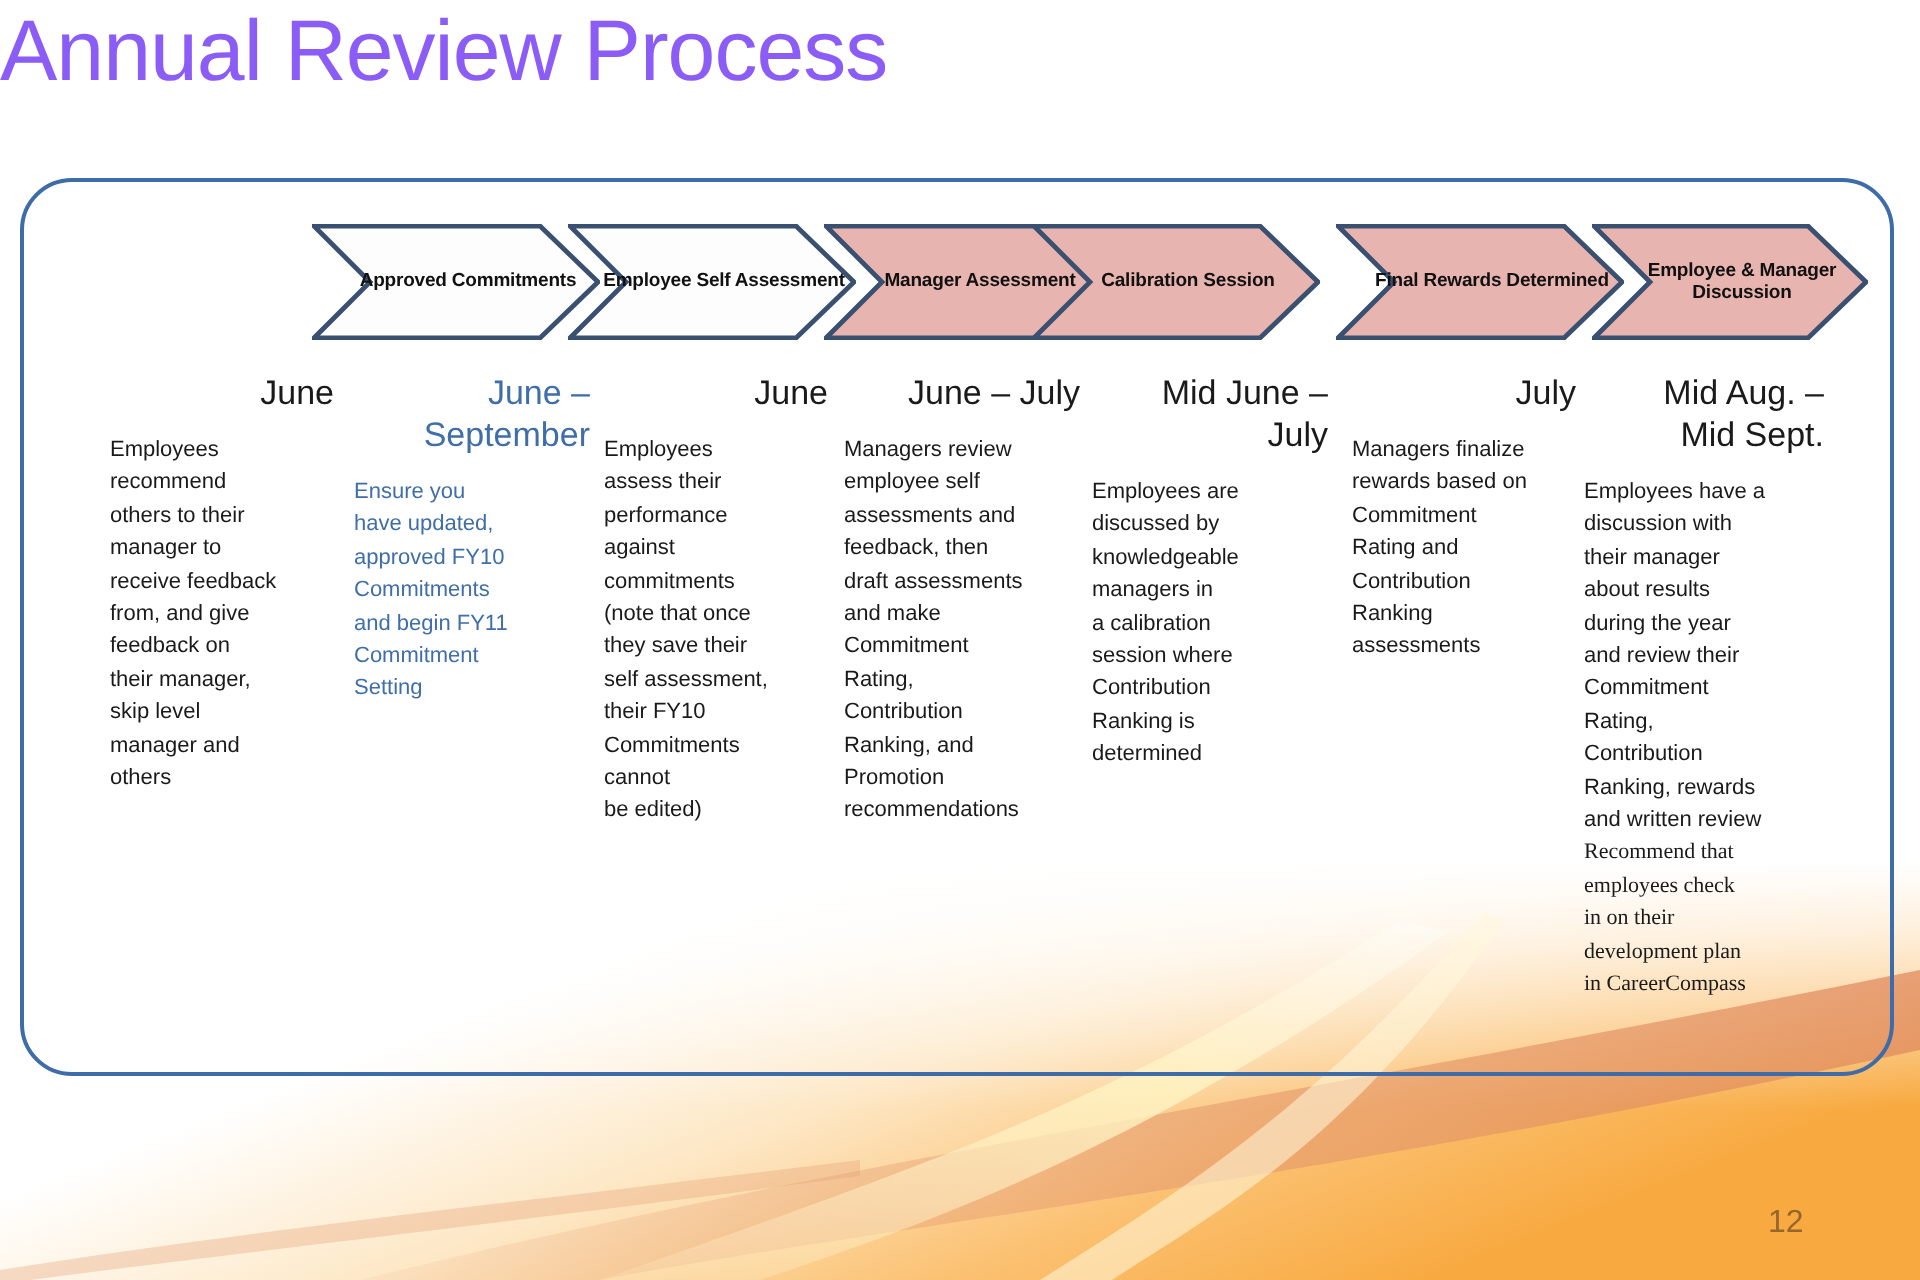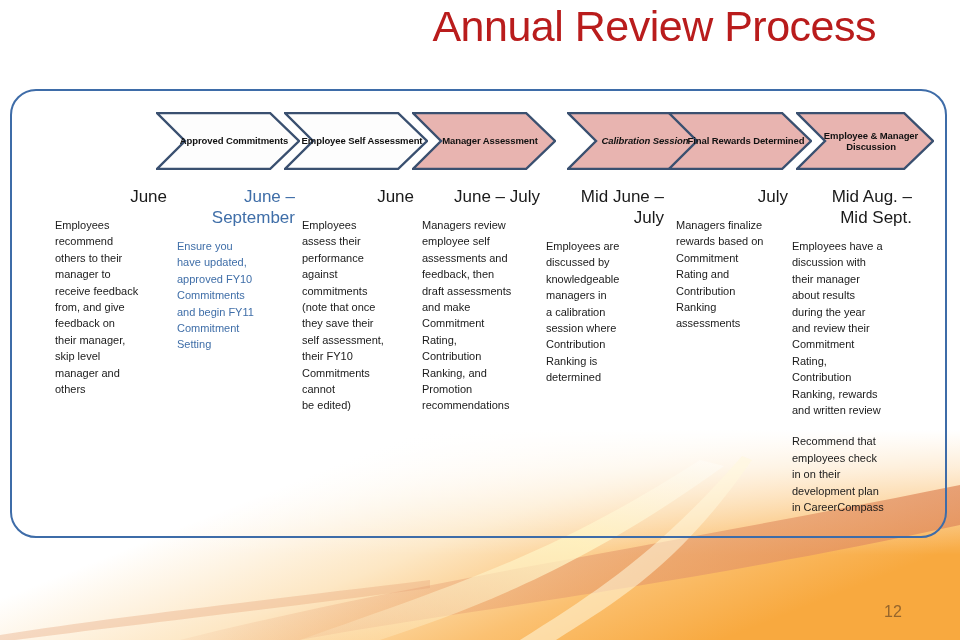--- a/index.html
+++ b/index.html
@@ -25,26 +25,26 @@
     height: 210px;
     pointer-events: none;
   }
 
   
   .title {
     position: absolute;
     left: 0;
     top: 2px;
     width: 876px;
-    text-align: right;
+    text-align: left;
     font-family: "Liberation Sans", sans-serif;
     font-size: 43px;
     font-weight: normal;
     letter-spacing: -0.5px;
-    color: #b91c1c;
+    color: #8b5cf6;
     white-space: nowrap;
   }
 
   
   .round-frame {
     position: absolute;
     left: 10px;
     top: 89px;
     width: 937px;
     height: 449px;
@@ -107,21 +107,21 @@
     margin-bottom: 10px;
     white-space: pre-line;
     text-align: right;
   }
   .col .body {
     font-size: 11px;
     line-height: 16.4px;
     color: #1a1a1a;
     white-space: pre-line;
   }
-  .col .body + .body { margin-top: 15px; }
+  .col .body + .body { margin-top: 0; font-family: Liberation Serif, serif; }
   .col.accent .head,
   .col.accent .body { color: #3F6EA8; }
 
   
   .page-num {
     position: absolute;
     left: 884px;
     top: 603px;
     font-size: 16px;
     color: #96662C;
@@ -192,21 +192,21 @@
     </div>
 
     <div class="chev" style="left:384px;width:144px;">
       <svg width="144" height="58" viewBox="0 0 144 58">
         <polygon points="1,1 114,1 143,29 114,57 1,57 29,29" fill="#E8B4B0" stroke="#3A5070" stroke-width="2.4" stroke-linejoin="miter"></polygon>
       </svg>
       <div class="lbl">Manager
 Assessment</div>
     </div>
 
-    <div class="chev" style="left:539px;width:144px;font-style:italic;">
+    <div class="chev" style="left:488px;width:144px;">
       <svg width="144" height="58" viewBox="0 0 144 58">
         <polygon points="1,1 114,1 143,29 114,57 1,57 29,29" fill="#E8B4B0" stroke="#3A5070" stroke-width="2.4" stroke-linejoin="miter"></polygon>
       </svg>
       <div class="lbl">Calibration
 Session</div>
     </div>
 
     <div class="chev" style="left:768px;width:138px;">
       <svg width="138" height="58" viewBox="0 0 138 58">
         <polygon points="1,1 108,1 137,29 108,57 1,57 29,29" fill="#E8B4B0" stroke="#3A5070" stroke-width="2.4" stroke-linejoin="miter"></polygon>

